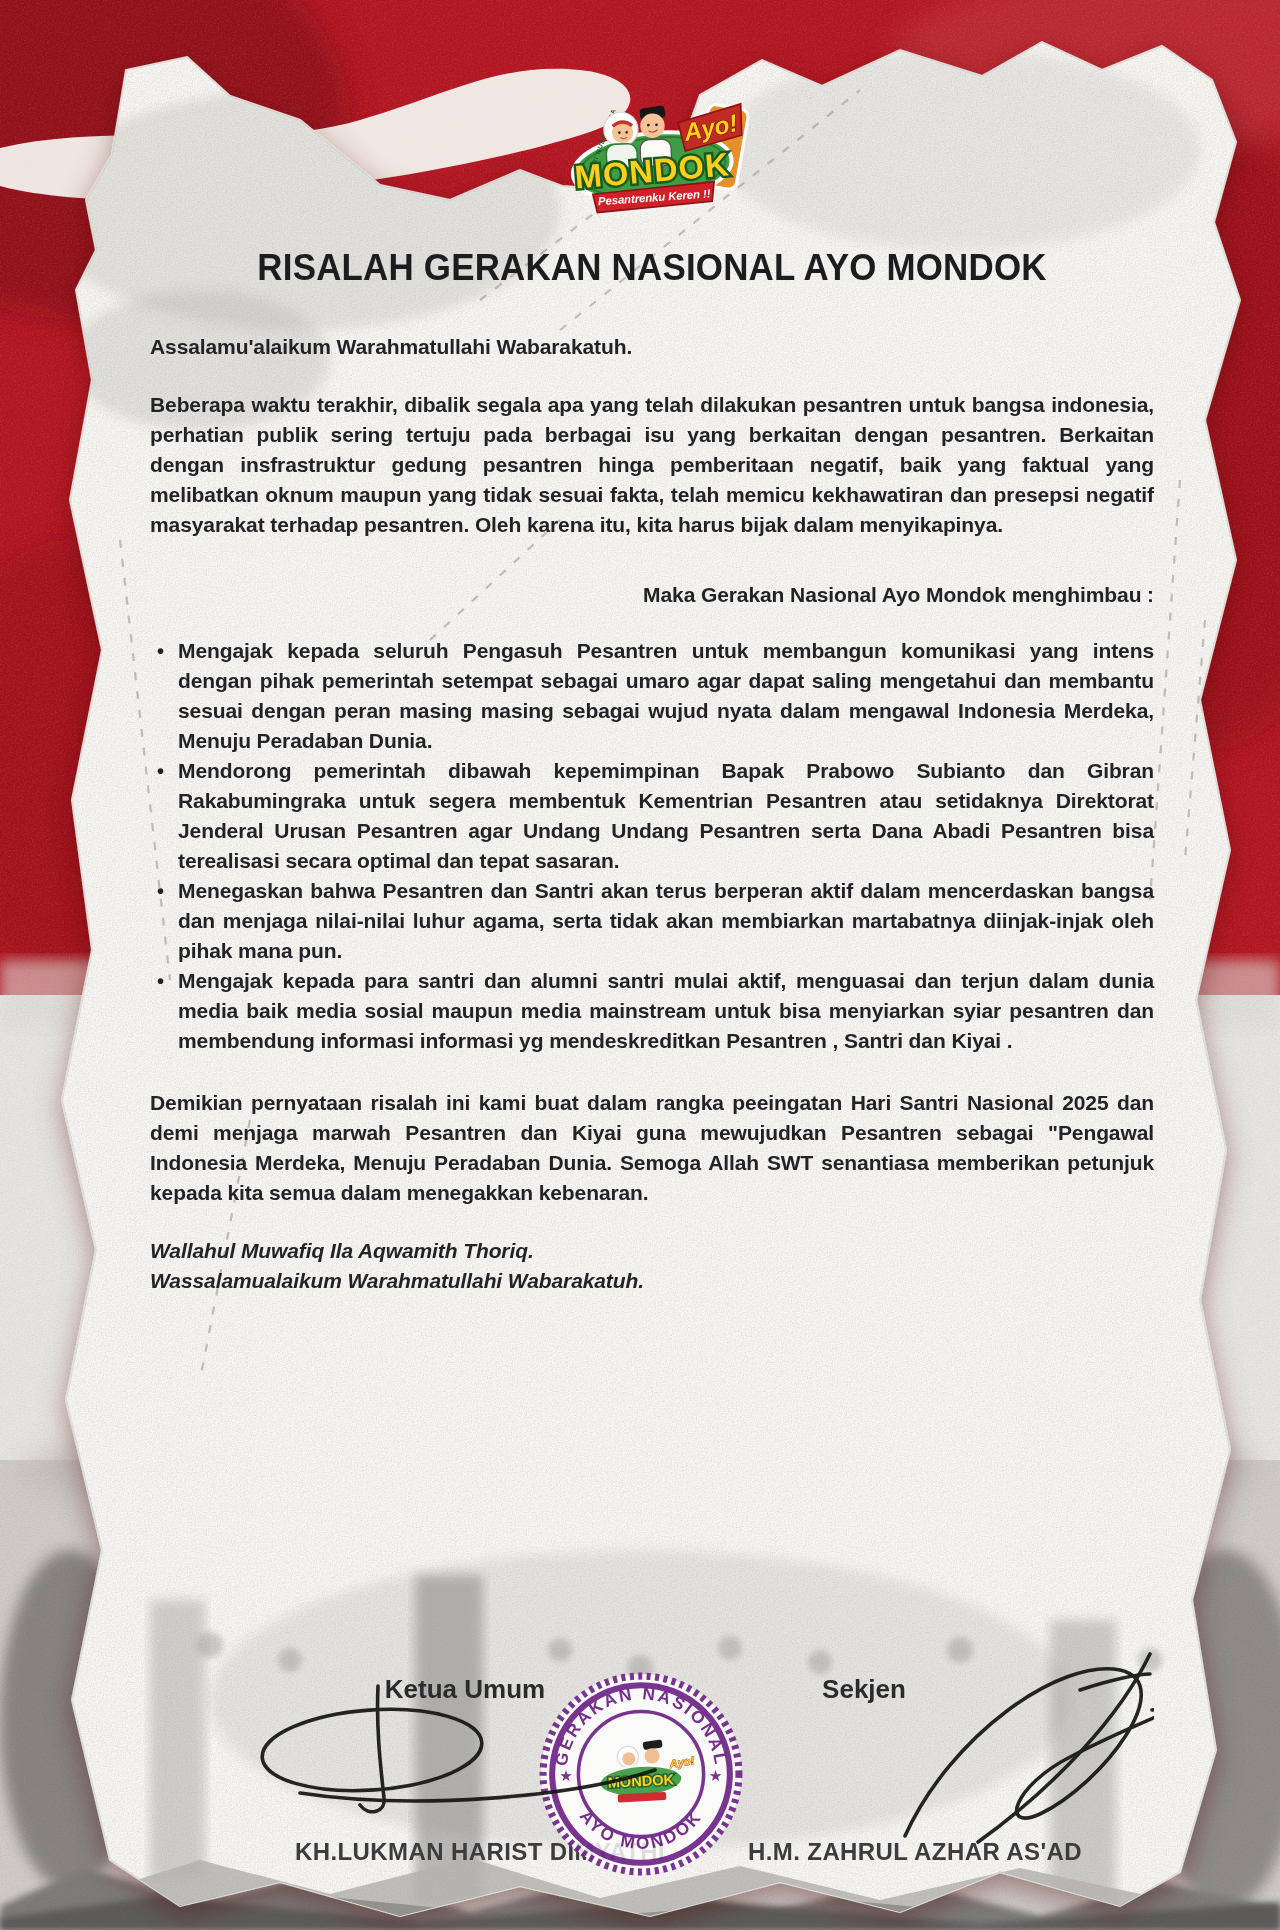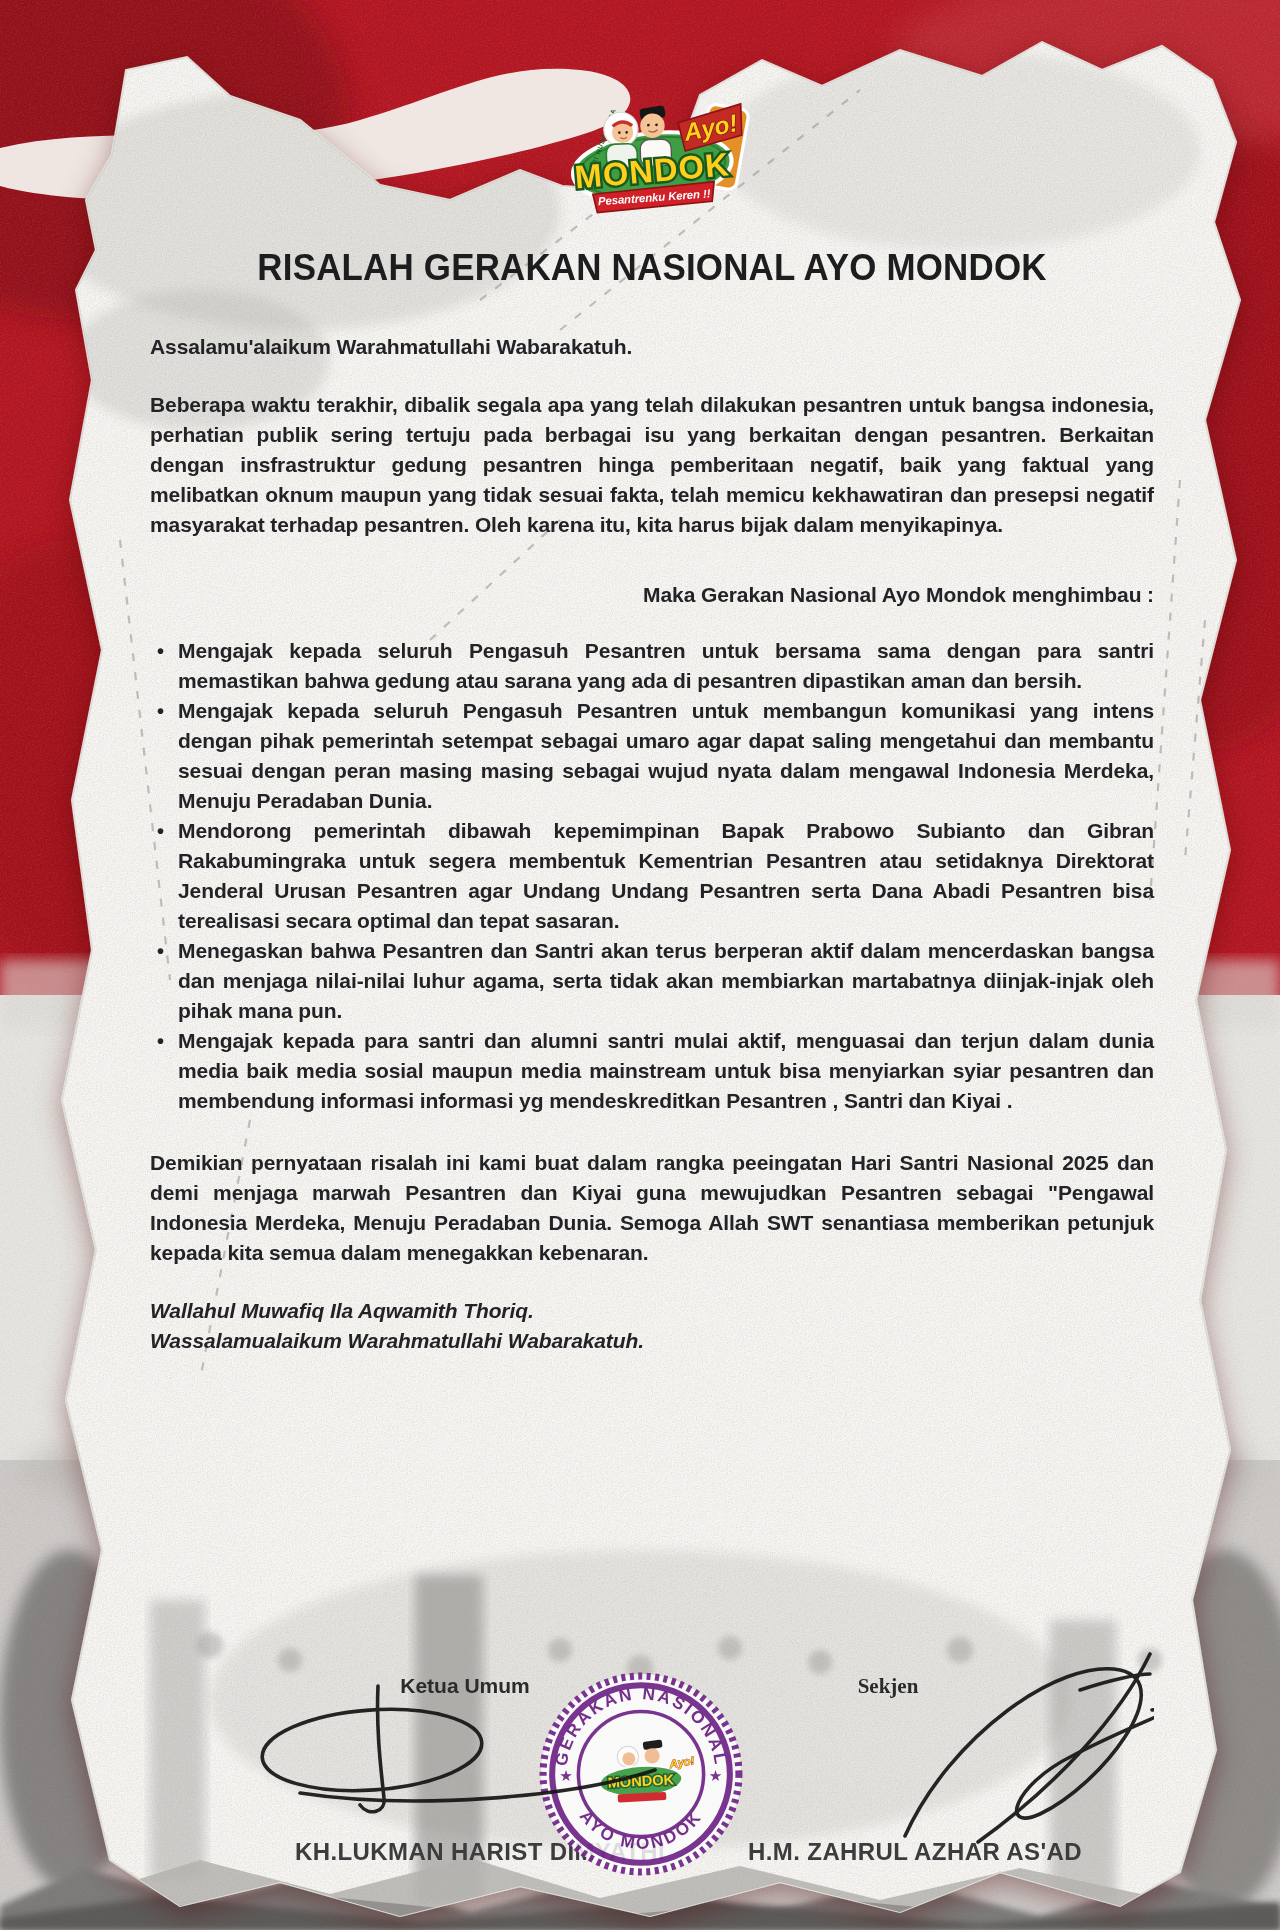--- a/index.html
+++ b/index.html
@@ -28,24 +28,24 @@
   ul.points{margin:26px 0 0;padding:0;list-style:none;}
   ul.points li{position:relative;padding-left:28px;margin:0;}
   ul.points li::before{content:"•";position:absolute;left:7px;top:0;font-size:20px;}
   .closing{margin:32px 0 0;}
   .salut{margin:0;text-align:left;font-style:italic;}
   .salut.first{margin-top:28px;}
   .dateline{margin:8px 0 0;text-align:right;font-weight:700;}
   #sig-block{position:absolute;left:150px;top:1650px;width:1004px;height:272px;z-index:4;}
   .role{
     position:absolute;top:24px;width:220px;text-align:center;
-    font-size:21px;font-weight:700;color:#2b2b2e;
+    font-size:26px;font-weight:700;color:#2b2b2e;
   }
   .role.left{left:205px;}
-  .role.right{left:628px;font-family:Liberation Serif, serif;}
+  .role.right{left:604px;}
   .sig-name{
     position:absolute;top:188px;text-align:center;
     font-size:24px;font-weight:700;color:#3c3c3f;letter-spacing:0.4px;white-space:nowrap;
   }
   .sig-name.left{left:115px;width:430px;}
   .sig-name.right{left:545px;width:440px;}
   #stamp{position:absolute;left:385px;top:18px;width:212px;height:212px;z-index:6;opacity:.94;}
   #sig-strokes{position:absolute;left:0;top:0;width:1004px;height:272px;z-index:7;pointer-events:none;}
 </style>
 </head>
@@ -216,21 +216,20 @@
 
   <h1 class="doc-title">RISALAH GERAKAN NASIONAL AYO MONDOK</h1>
 
   <p class="greeting">Assalamu'alaikum Warahmatullahi Wabarakatuh.</p>
 
   <p class="para">Beberapa waktu terakhir, dibalik segala apa yang telah dilakukan pesantren untuk bangsa indonesia, perhatian publik sering tertuju pada berbagai isu yang berkaitan dengan pesantren. Berkaitan dengan insfrastruktur gedung pesantren hinga pemberitaan negatif, baik yang faktual yang melibatkan oknum maupun yang tidak sesuai fakta, telah memicu kekhawatiran dan presepsi negatif masyarakat terhadap pesantren. Oleh karena itu, kita harus bijak dalam menyikapinya.</p>
 
   <p class="appeal">Maka Gerakan Nasional Ayo Mondok menghimbau :</p>
 
   <ul class="points">
-    <li>Mengajak kepada seluruh Pengasuh Pesantren untuk bersama sama dengan para santri memastikan bahwa gedung atau sarana yang ada di pesantren dipastikan aman dan bersih.</li>
     <li>Mengajak kepada seluruh Pengasuh Pesantren untuk membangun komunikasi yang intens dengan pihak pemerintah setempat sebagai umaro agar dapat saling mengetahui dan membantu sesuai dengan peran masing masing sebagai wujud nyata dalam mengawal Indonesia Merdeka, Menuju Peradaban Dunia.</li>
     <li>Mendorong pemerintah dibawah kepemimpinan Bapak Prabowo Subianto dan Gibran Rakabumingraka untuk segera membentuk Kementrian Pesantren atau setidaknya Direktorat Jenderal Urusan Pesantren agar Undang Undang Pesantren serta Dana Abadi Pesantren bisa terealisasi secara optimal dan tepat sasaran.</li>
     <li>Menegaskan bahwa Pesantren dan Santri akan terus berperan aktif dalam mencerdaskan bangsa dan menjaga nilai-nilai luhur agama, serta tidak akan membiarkan martabatnya diinjak-injak oleh pihak mana pun.</li>
     <li>Mengajak kepada para santri dan alumni santri mulai aktif, menguasai dan terjun dalam dunia media baik media sosial maupun media mainstream untuk bisa menyiarkan syiar pesantren dan membendung informasi informasi yg mendeskreditkan Pesantren , Santri dan Kiyai .</li>
   </ul>
 
   <p class="closing">Demikian pernyataan risalah ini kami buat dalam rangka peeingatan Hari Santri Nasional 2025 dan demi menjaga marwah Pesantren dan Kiyai guna mewujudkan Pesantren sebagai "Pengawal Indonesia Merdeka, Menuju Peradaban Dunia. Semoga Allah SWT senantiasa memberikan petunjuk kepada kita semua dalam menegakkan kebenaran.</p>
 
   <p class="salut first">Wallahul Muwafiq Ila Aqwamith Thoriq.</p>
   <p class="salut">Wassalamualaikum Warahmatullahi Wabarakatuh.</p>

